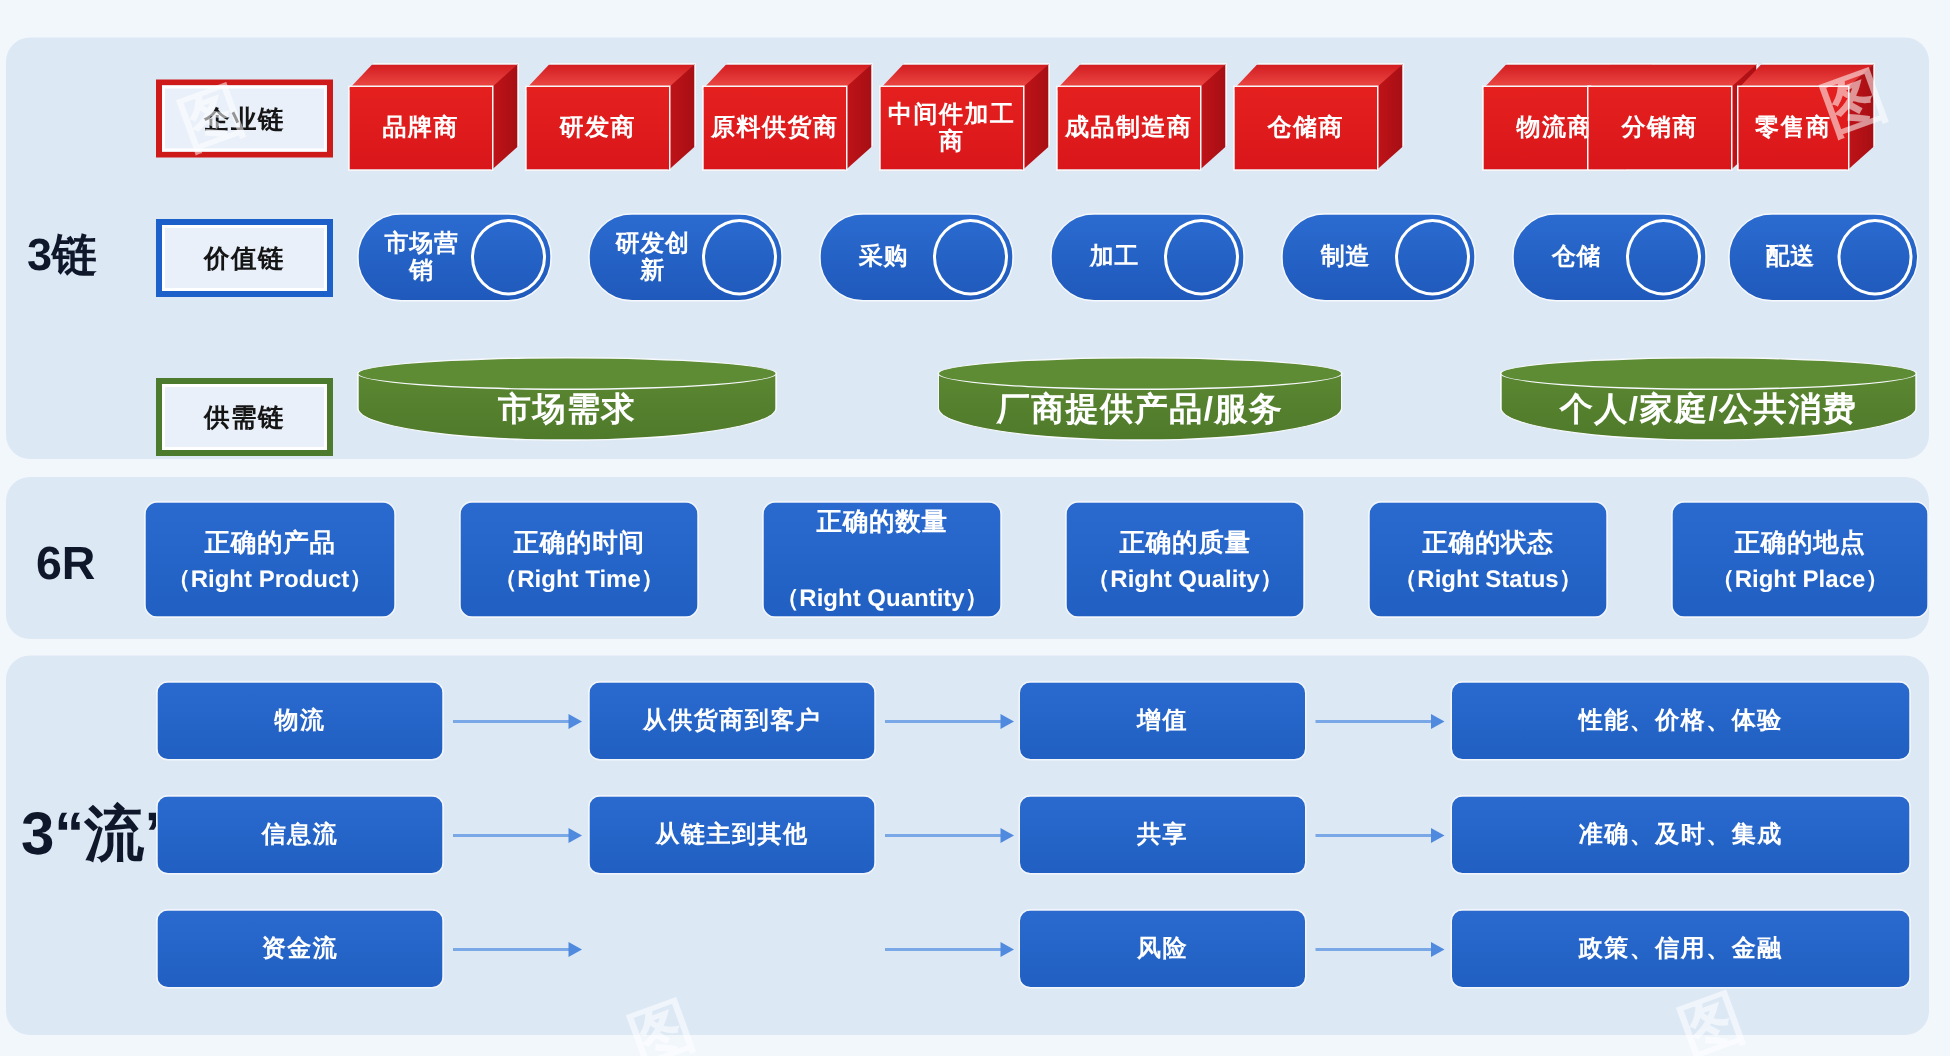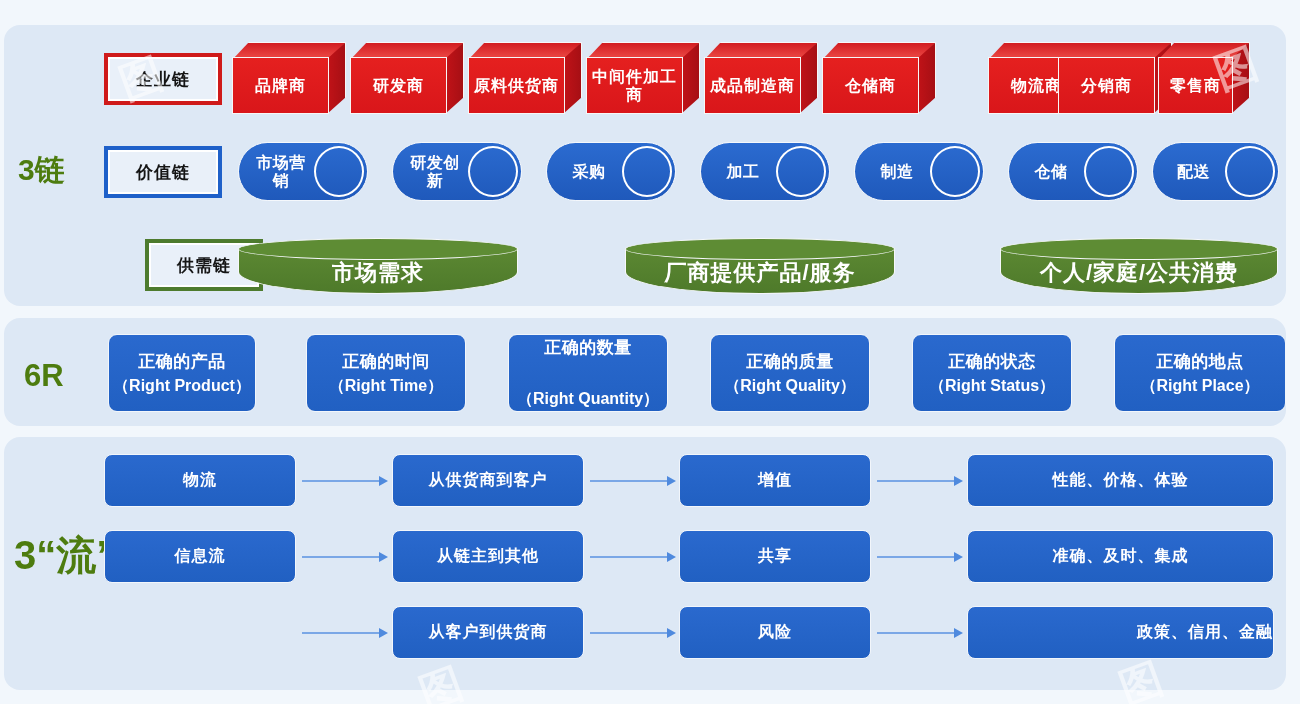--- a/index.html
+++ b/index.html
@@ -27,21 +27,21 @@
     background: #dde8f5;
     border-radius: 16px;
   }
   #panel-chains { left: 4px;  top: 25px;  width: 1282px; height: 281px; }
   #panel-6r     { left: 4px;  top: 318px; width: 1282px; height: 108px; }
   #panel-flows  { left: 4px;  top: 437px; width: 1282px; height: 253px; }
 
   
   .section-label {
     position: absolute;
-    color: #4d7c0f;
+    color: #0f172a;
     font-weight: bold;
     font-family: "Liberation Sans", "DejaVu Sans", sans-serif;
     white-space: nowrap;
     letter-spacing: 0px;
   }
   #label-3chain { left: 18px;  top: 150px; font-size: 30px; }
   #label-6r     { left: 24px;  top: 358px; font-size: 31px; }
   #label-3flow  { left: 14px;  top: 528px; font-size: 40px; }
   .plate-outer {
     position: absolute;
@@ -60,21 +60,21 @@
     display: flex;
     align-items: center;
     justify-content: center;
     font-size: 17px;
     font-weight: bold;
     color: #151515;
     letter-spacing: 1px;
   }
   #plate-enterprise { top: 53px; border-color: #cf1a1a; }
   #plate-value      { top: 146px; border-color: #1e60c9; }
-  #plate-supply     { top: 239px; border-color: #4d7b2e; margin-left: 41px; }
+  #plate-supply     { top: 252px; border-color: #4d7b2e; }
 
   
   .box3d {
     position: absolute;
     top: 42px;
     height: 72px;
   }
   .box3d .face {
     position: absolute;
     left: 0;
@@ -380,21 +380,21 @@
   </div>
   <div class="cyl-v" style="left:1000px; width:278px;">
     <div class="body"></div>
     <div class="lid"></div>
     <div class="txt">个人/家庭/公共消费</div>
   </div>
 
   <div class="panel" id="panel-6r"></div>
   <div class="section-label" id="label-6r">6R</div>
 
-  <div class="r-box" style="left:108px; width:148px;text-align:center;">
+  <div class="r-box" style="left:96px; width:168px;text-align:center;">
     <div class="cn">正确的产品</div>
     <div class="en">（Right Product）</div>
   </div>
   <div class="r-box" style="left:306px; width:160px;">
     <div class="cn">正确的时间</div>
     <div class="en">（Right Time）</div>
   </div>
   <div class="r-box" style="left:508px; width:160px;gap:27px;">
     <div class="cn">正确的数量</div>
     <div class="en">（Right Quantity）</div>
@@ -458,39 +458,39 @@
     <span>共享</span>
   </div>
   <div class="arrow" style="left:877px; top:551px; width:86px;">
     <div class="shaft"></div>
     <div class="head"></div>
   </div>
   <div class="f-box" style="left:967px; top:530px; width:307px;">
     <span>准确、及时、集成</span>
   </div>
 
+  <div class="f-box" style="left:104px; top:606px; width:192px;">
+    <span>资金流</span>
+  </div>
   <div class="arrow" style="left:302px; top:627px; width:86px;">
     <div class="shaft"></div>
     <div class="head"></div>
-  </div>
-  <div class="f-box" style="left:392px; top:606px; width:192px;">
-    <span>从客户到供货商</span>
   </div>
   <div class="arrow" style="left:590px; top:627px; width:86px;">
     <div class="shaft"></div>
     <div class="head"></div>
   </div>
   <div class="f-box" style="left:679px; top:606px; width:192px;">
     <span>风险</span>
   </div>
   <div class="arrow" style="left:877px; top:627px; width:86px;">
     <div class="shaft"></div>
     <div class="head"></div>
   </div>
-  <div class="f-box" style="left:967px; top:606px; width:307px;justify-content:flex-end;">
+  <div class="f-box" style="left:967px; top:606px; width:307px;">
     <span>政策、信用、金融</span>
   </div>
 
   <div class="wm" style="left:120px; top:50px;">图</div>
   <div class="wm" style="left:1215px; top:40px;">图</div>
   <div class="wm" style="left:420px; top:660px;">图</div>
   <div class="wm" style="left:1120px; top:655px;">图</div>
 
 </div>
 

